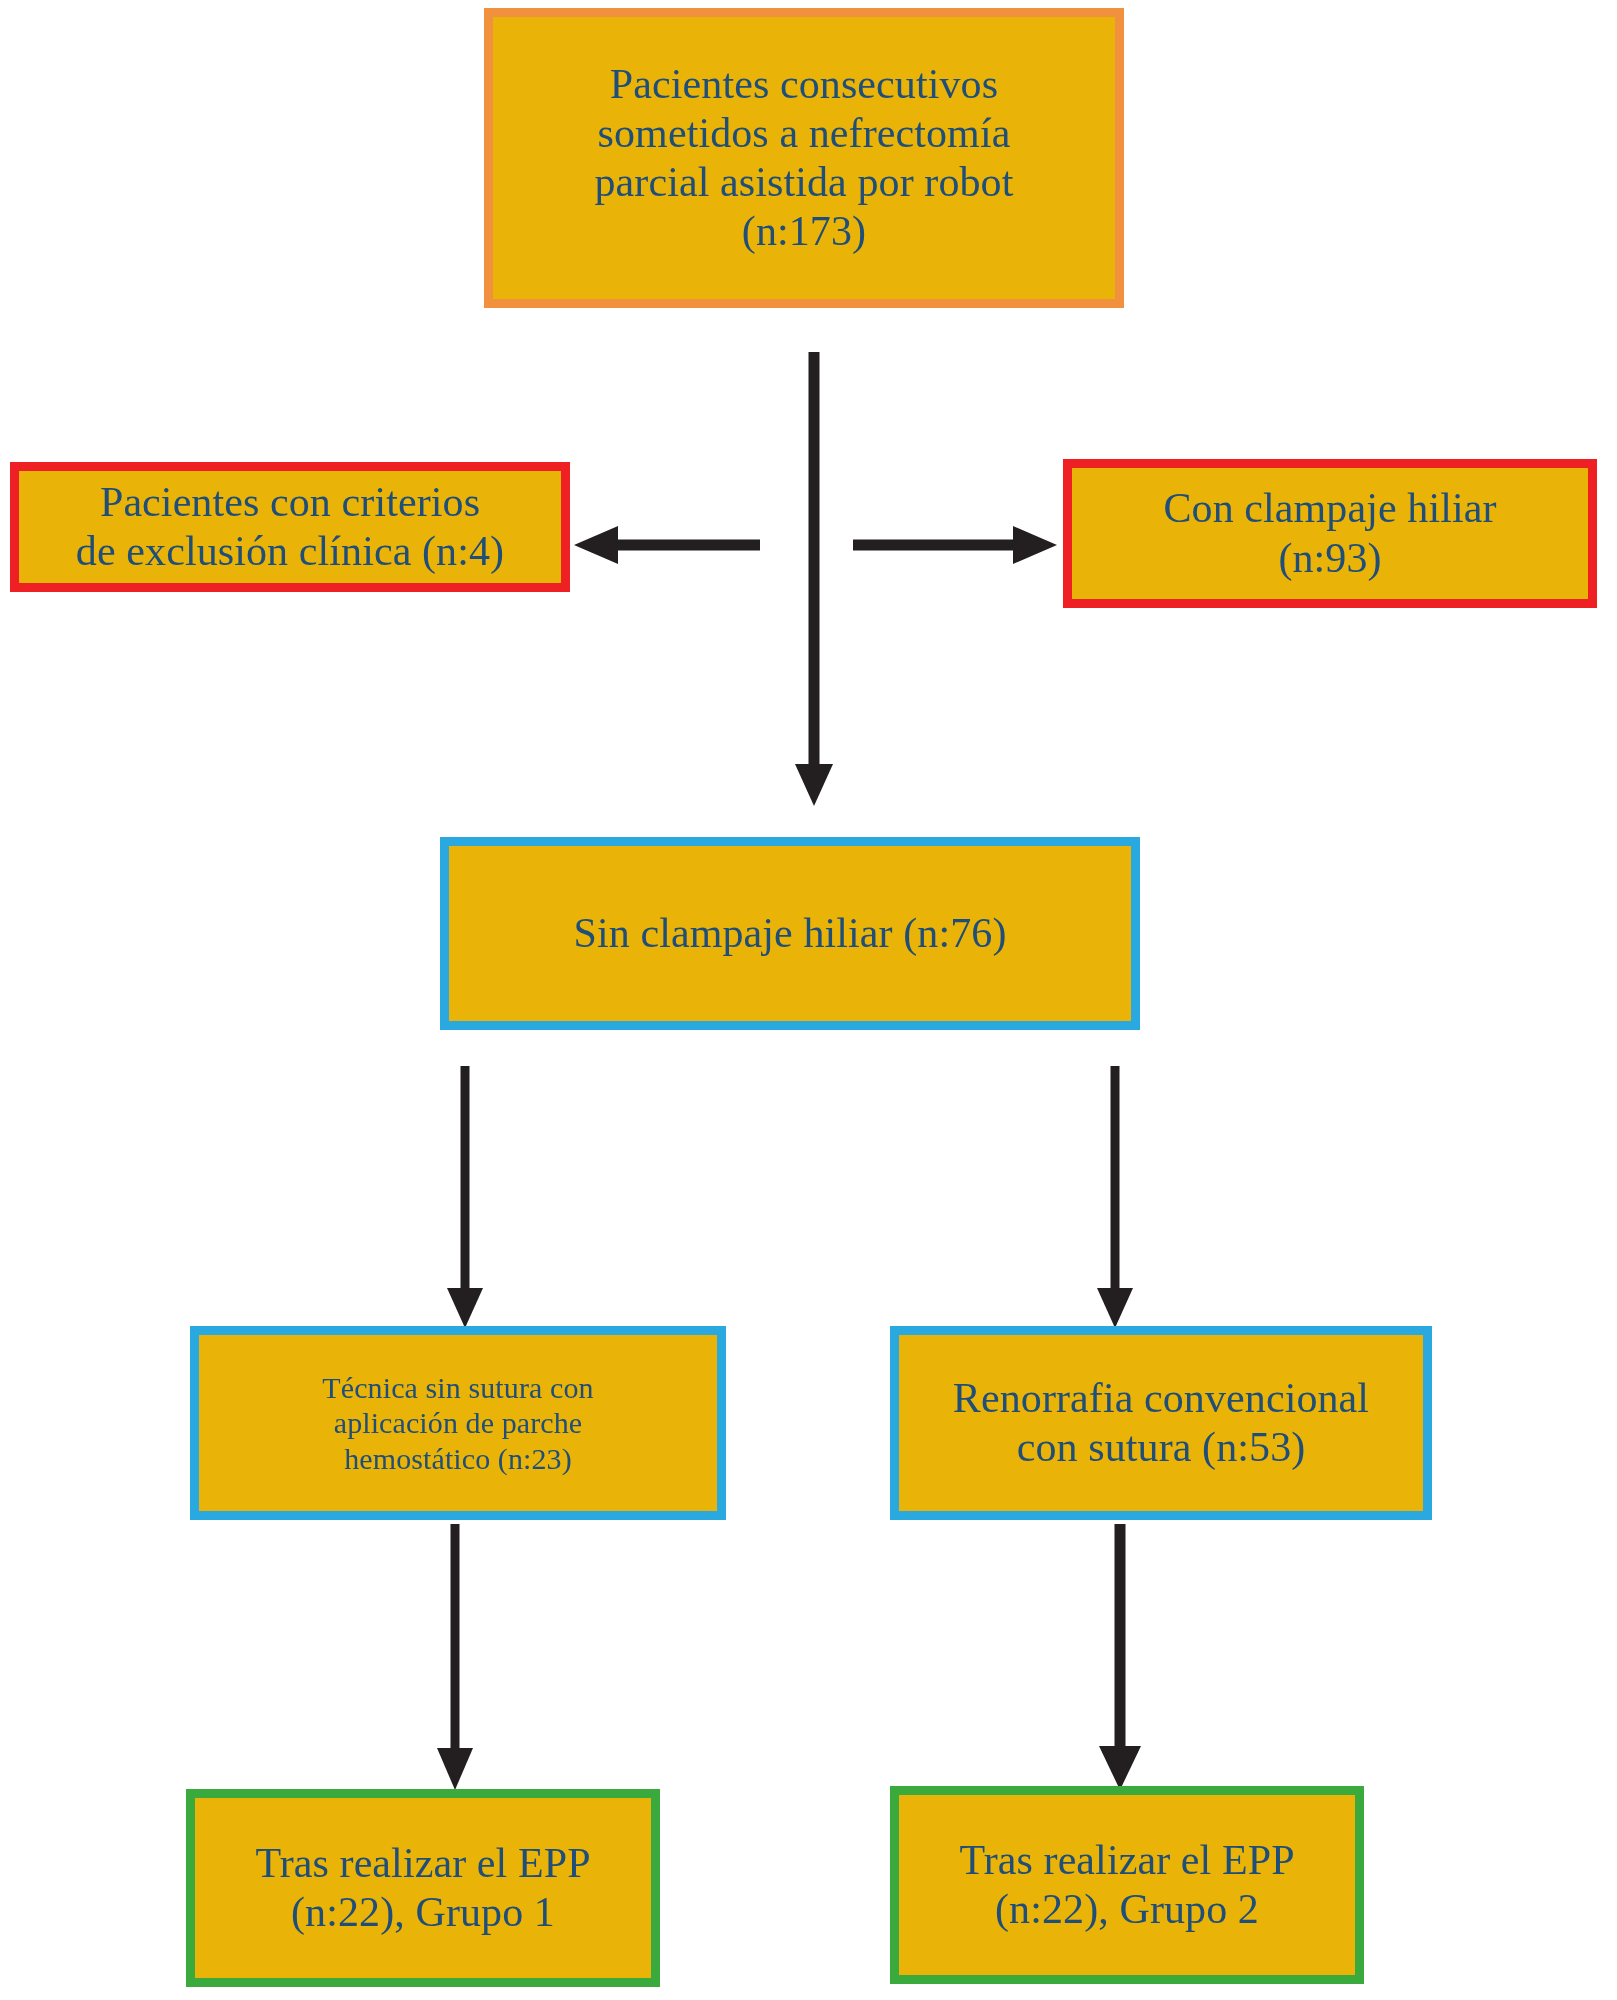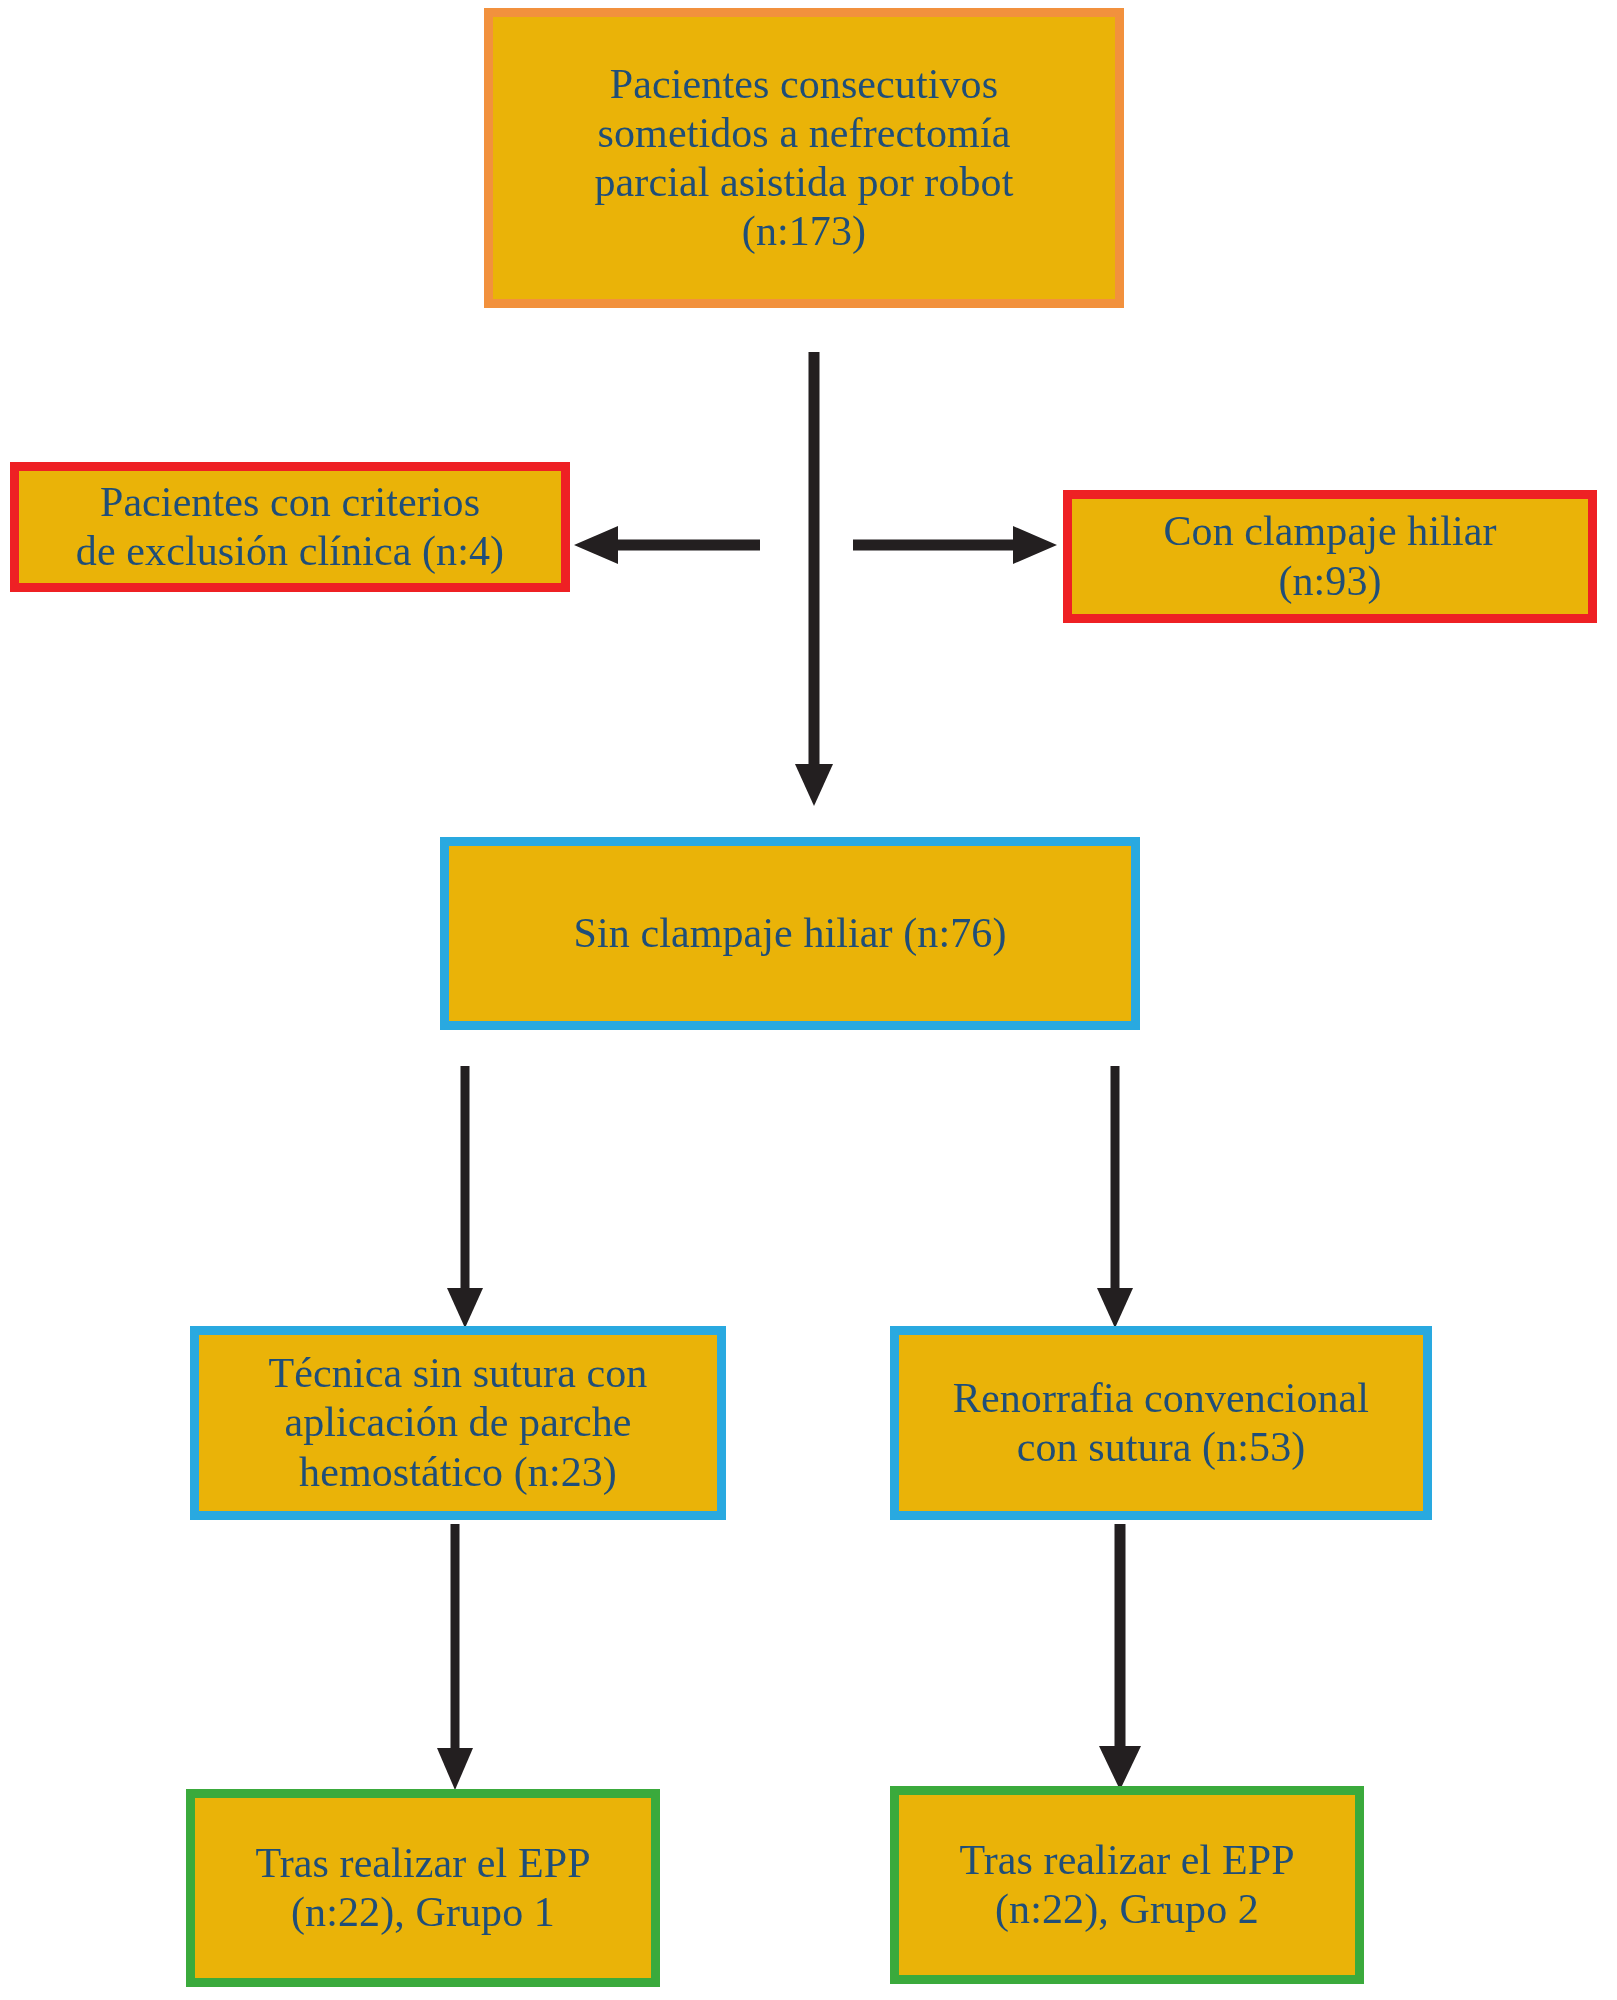--- a/index.html
+++ b/index.html
@@ -39,34 +39,33 @@
     border: 9px solid #F2913D;
     font-size: 42px;
   }
   #node-exclusion {
     left: 10px; top: 462px; width: 560px; height: 130px;
     border: 9px solid #EE2024;
     font-size: 42px;
     font-family: Liberation Serif, serif;
   }
   #node-clamp {
-    left: 1063px; top: 459px; width: 534px; height: 133px;
+    left: 1063px; top: 459px; width: 534px; height: 149px;
     border: 9px solid #EE2024;
     font-size: 42px;
-    margin-top: 31px;
   }
   #node-noclamp {
     left: 440px; top: 837px; width: 700px; height: 193px;
     border: 9px solid #29A9E0;
     font-size: 42px;
   }
   #node-sutureless {
     left: 190px; top: 1326px; width: 536px; height: 194px;
     border: 9px solid #29A9E0;
-    font-size: 42px;
+    font-size: 30px;
   }
   #node-renorraphy {
     left: 890px; top: 1326px; width: 542px; height: 194px;
     border: 9px solid #29A9E0;
     font-size: 42px;
   }
   #node-group1 {
     left: 186px; top: 1789px; width: 474px; height: 198px;
     border: 9px solid #3AAA3C;
     font-size: 42px;

